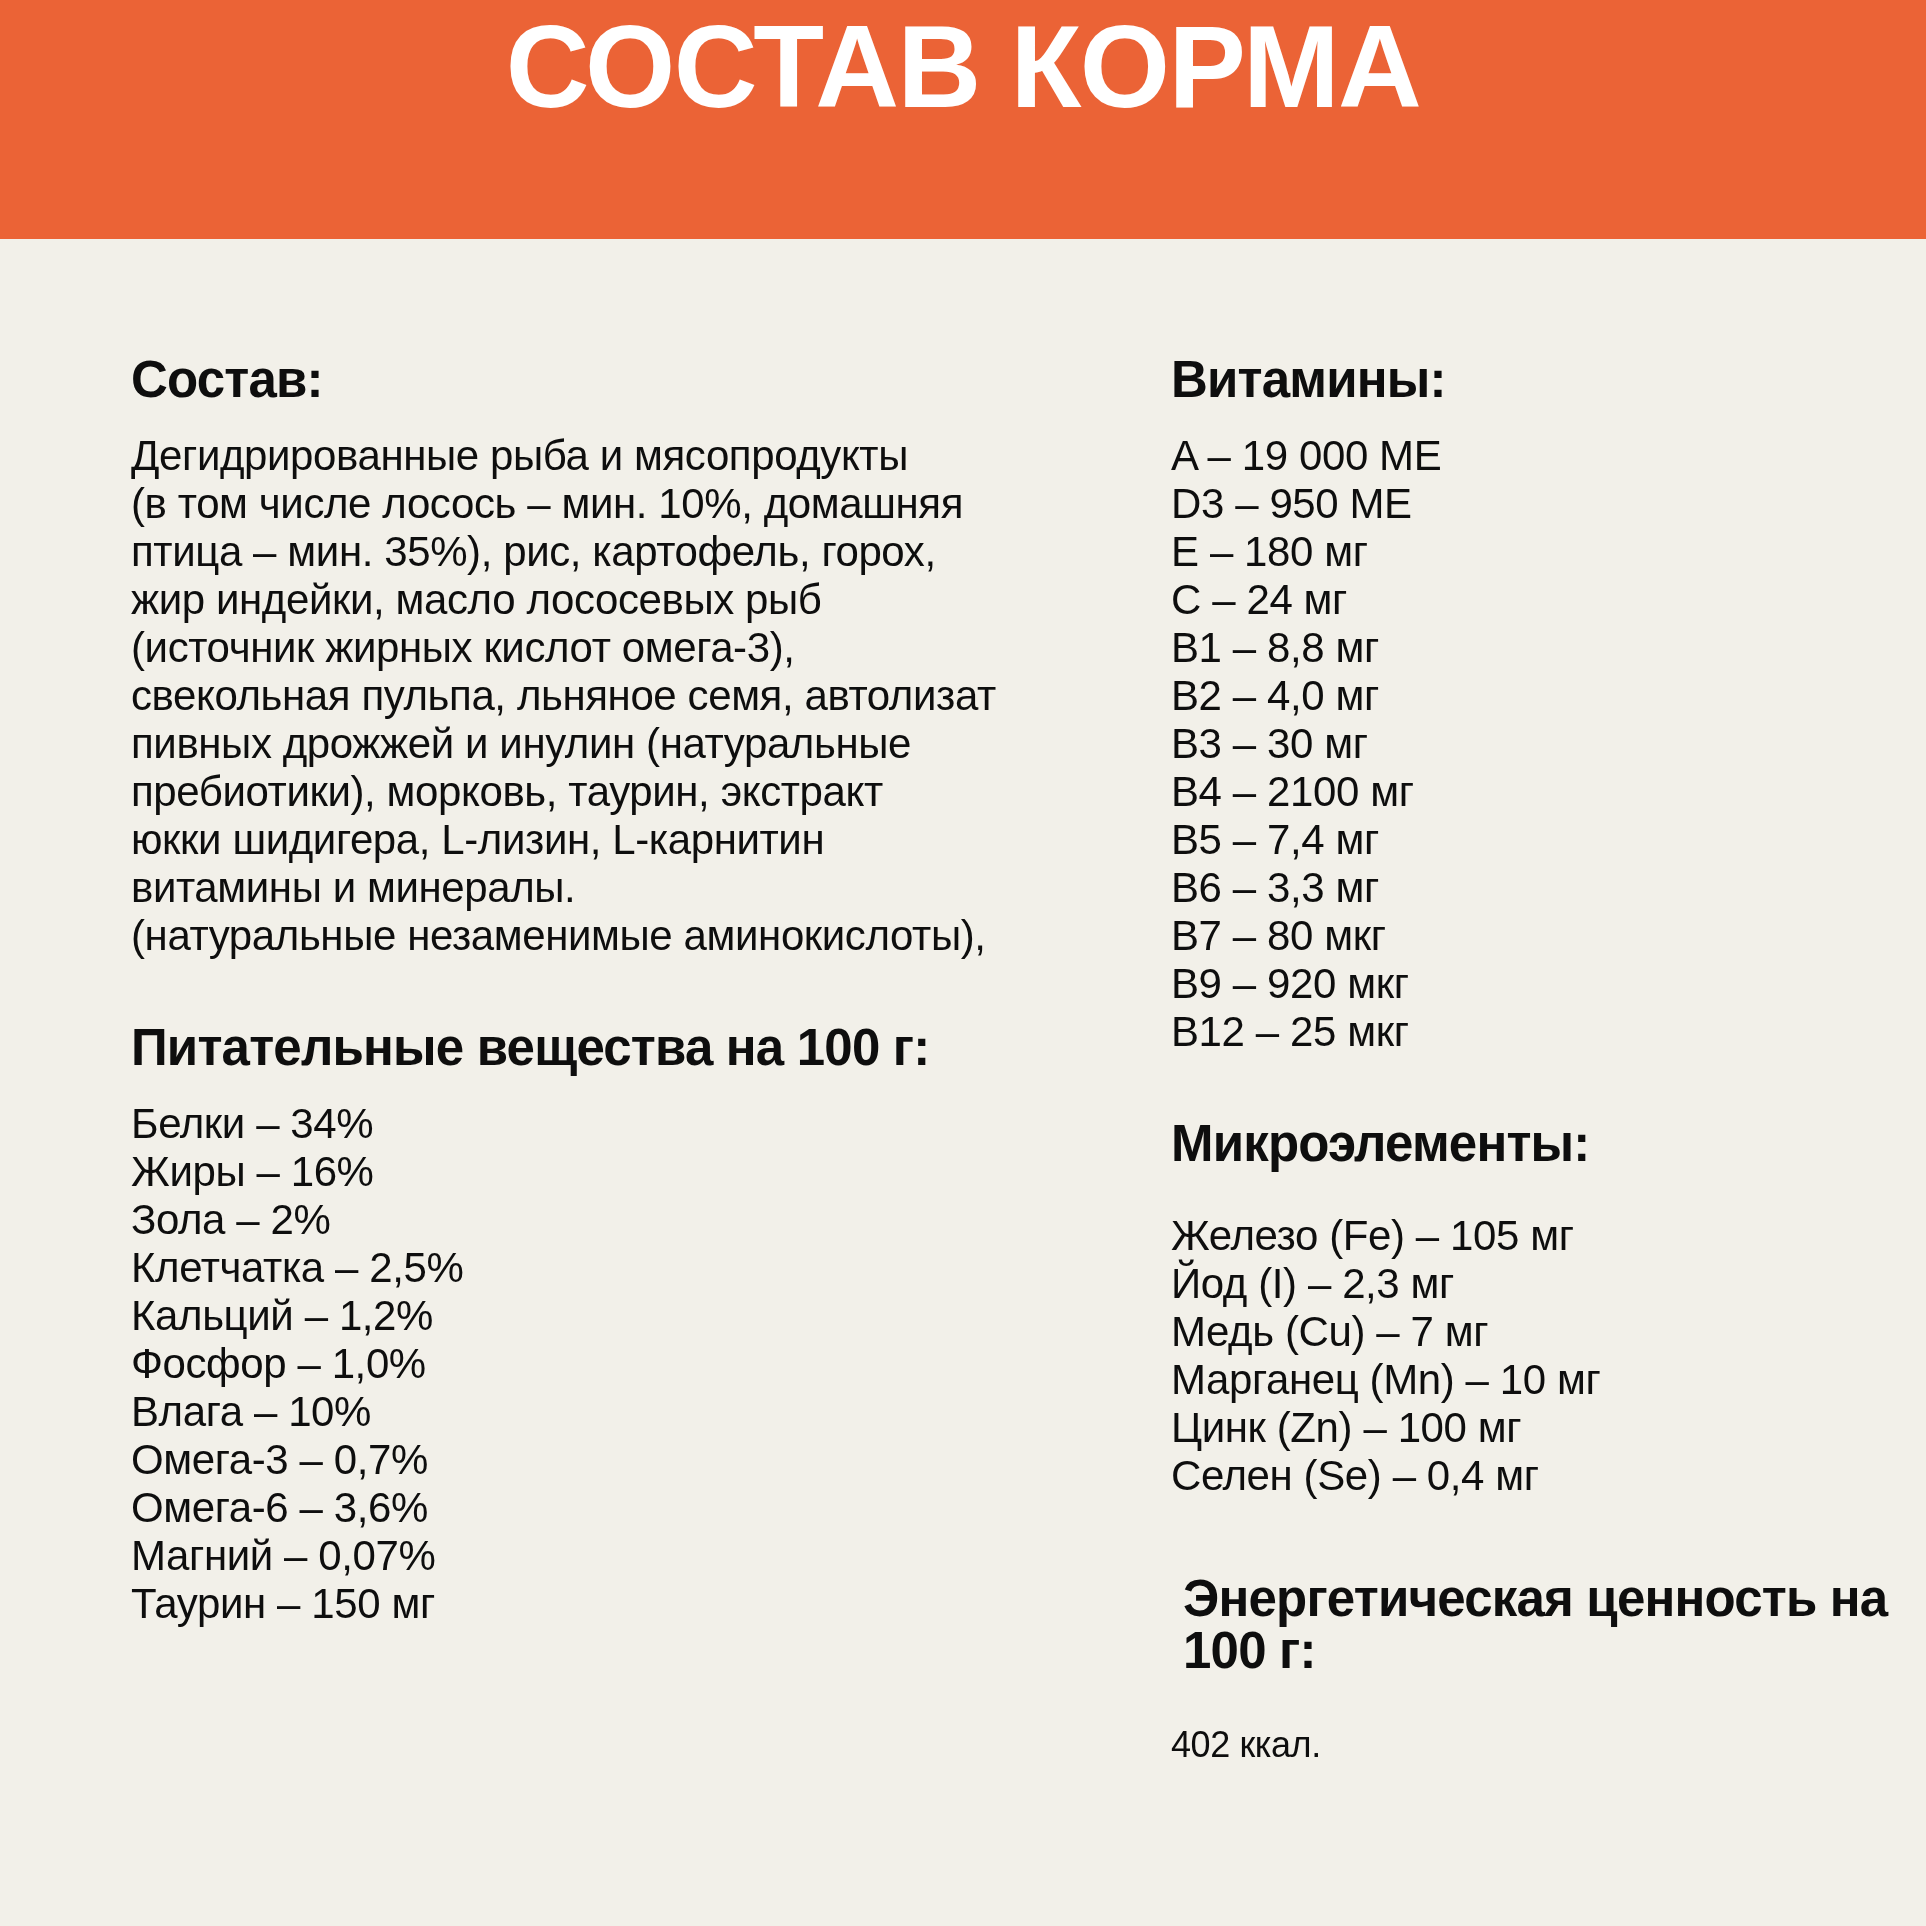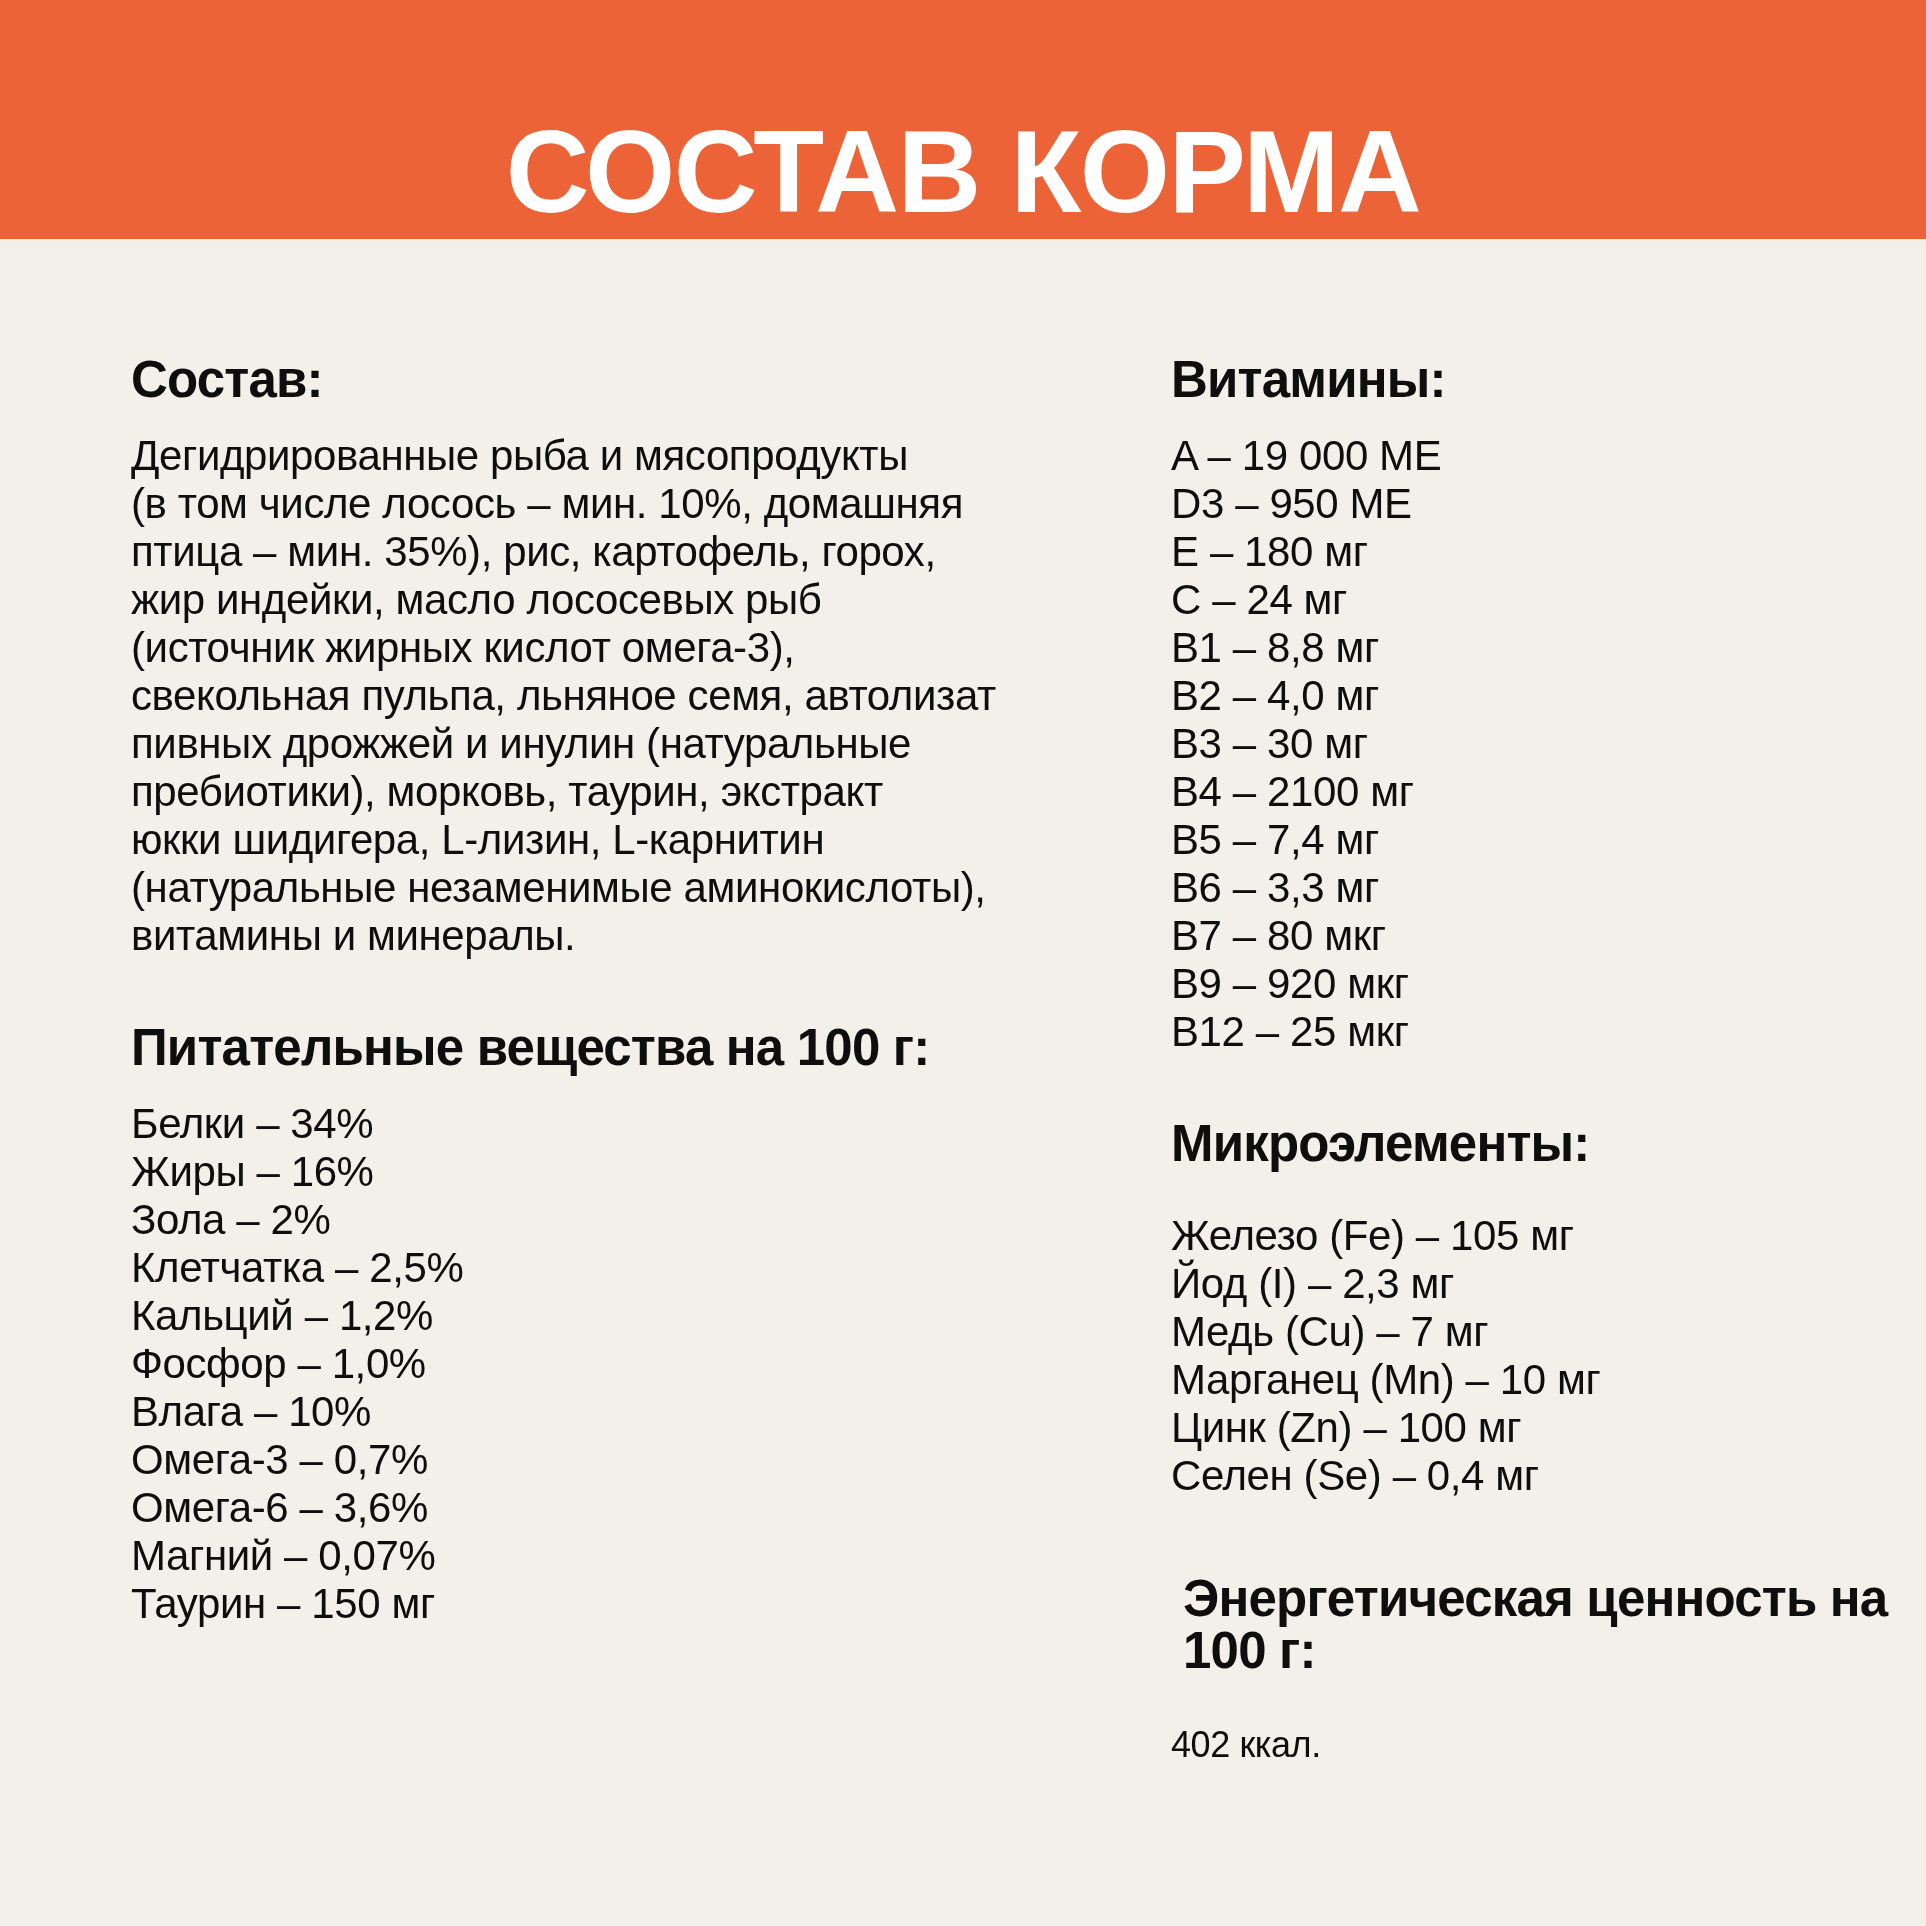--- a/index.html
+++ b/index.html
@@ -15,21 +15,21 @@
   .page {
     position: relative;
     width: 1926px;
     height: 1926px;
   }
   .banner {
     width: 1926px;
     height: 239px;
     background: var(--header-bg, #EB6336);
     display: flex;
-    align-items: flex-end;
+    align-items: flex-start;
     justify-content: center;
   }
   .banner h1 {
     margin: 0;
     font-size: 116px;
     font-weight: 700;
     letter-spacing: -1.5px;
     color: var(--title-text, #FFFFFF);
   }
   .content {
@@ -99,22 +99,22 @@
       <div class="para">
           <div class="line">Дегидрированные рыба и мясопродукты</div>
           <div class="line">(в том числе лосось – мин. 10%, домашняя</div>
           <div class="line">птица – мин. 35%), рис, картофель, горох,</div>
           <div class="line">жир индейки, масло лососевых рыб</div>
           <div class="line">(источник жирных кислот омега-3),</div>
           <div class="line">свекольная пульпа, льняное семя, автолизат</div>
           <div class="line">пивных дрожжей и инулин (натуральные</div>
           <div class="line">пребиотики), морковь, таурин, экстракт</div>
           <div class="line">юкки шидигера, L-лизин, L-карнитин</div>
+          <div class="line">витамины и минералы.</div>
           <div class="line">(натуральные незаменимые аминокислоты),</div>
-          <div class="line">витамины и минералы.</div>
         </div>
 
       <h2 class="mt-nutrients">Питательные вещества на 100 г:</h2>
       <div class="list">
           <div class="line">Белки – 34%</div>
           <div class="line">Жиры – 16%</div>
           <div class="line">Зола – 2%</div>
           <div class="line">Клетчатка – 2,5%</div>
           <div class="line">Кальций – 1,2%</div>
           <div class="line">Фосфор – 1,0%</div>

